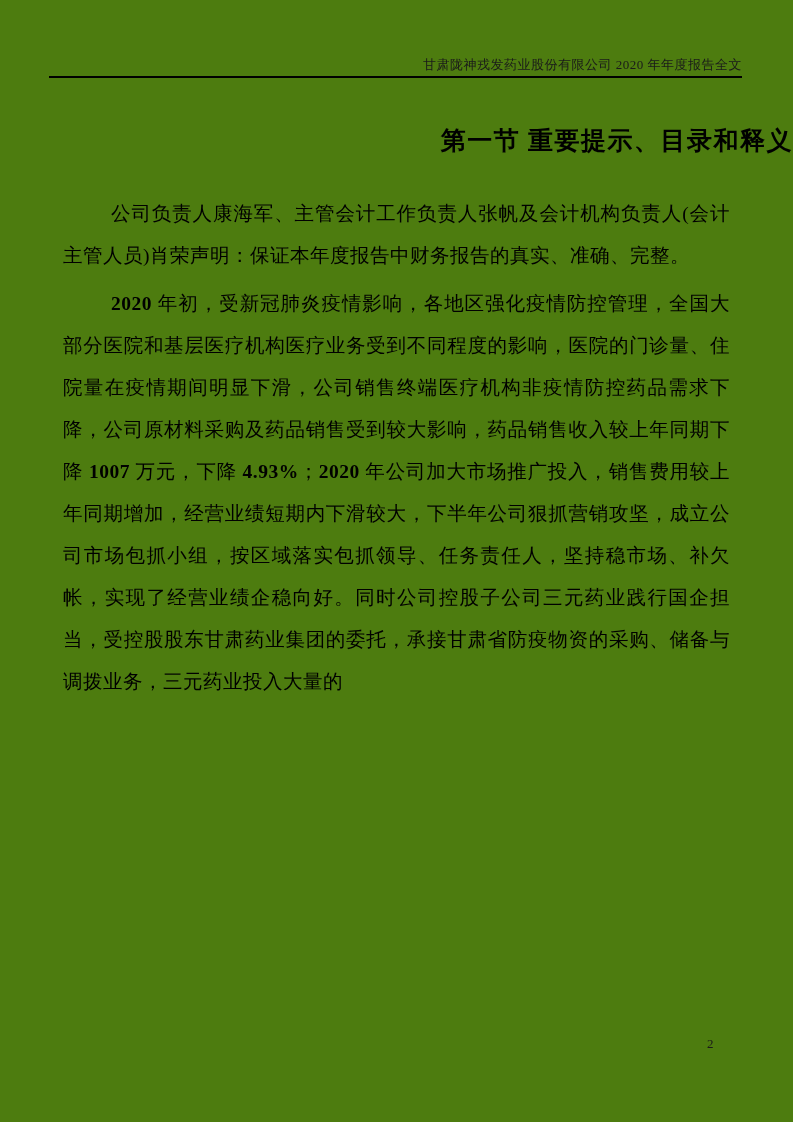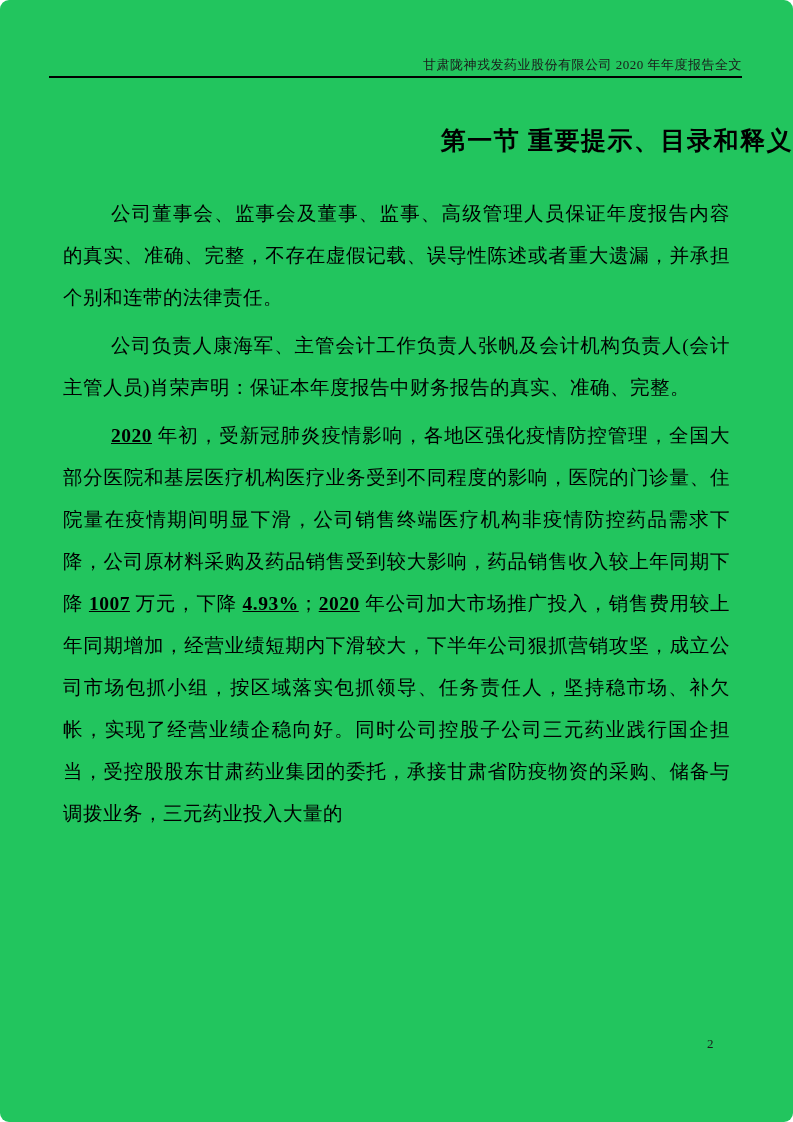--- a/index.html
+++ b/index.html
@@ -4,25 +4,24 @@
 <style>
   html, body {
     margin: 0;
     padding: 0;
     background: #ffffff;
   }
   .page {
     position: relative;
     width: 793px;
     height: 1122px;
-    background: #22c55e;
+    background: #4d7c0f;
     color: #000000;
     font-family: "Liberation Serif", "DejaVu Serif", serif;
     overflow: hidden;
-    border-radius: 9px;
   }
   .running-header {
     position: absolute;
     top: 56px;
     right: 51px;
     font-size: 13px;
     letter-spacing: 0.5px;
     color: #1a1a1a;
     white-space: nowrap;
   }
@@ -57,21 +56,20 @@
     line-height: 42px;
     text-align: justify;
     text-indent: 48px;
     letter-spacing: 0.5px;
   }
   .content p.bold {
     font-weight: bold;
   }
   .content b {
     font-weight: bold;
-    text-decoration: underline;
   }
   .page-number {
     position: absolute;
     top: 1036px;
     left: 707px;
     font-size: 13px;
     color: #1a1a1a;
   }
 </style>
 </head>
@@ -80,21 +78,20 @@
 <div class="page">
 
   <div class="running-header">甘肃陇神戎发药业股份有限公司 2020 年年度报告全文</div>
 
   <div class="header-rule"></div>
 
   <div class="section-title">第一节 重要提示、目录和释义</div>
 
   <div class="content">
 
-    <p>公司董事会、监事会及董事、监事、高级管理人员保证年度报告内容的真实、准确、完整，不存在虚假记载、误导性陈述或者重大遗漏，并承担个别和连带的法律责任。</p>
 
     <p>公司负责人康海军、主管会计工作负责人张帆及会计机构负责人(会计主管人员)肖荣声明：保证本年度报告中财务报告的真实、准确、完整。</p>
 
 
 
     <p><b>2020</b><span> 年初，受新冠肺炎疫情影响，各地区强化疫情防控管理，全国大部分医院和基层医疗机构医疗业务受到不同程度的影响，医院的门诊量、住院量在疫情期间明显下滑，公司销售终端医疗机构非疫情防控药品需求下降，公司原材料采购及药品销售受到较大影响，药品销售收入较上年同期下降 </span><b>1007</b><span> 万元，下降 </span><b>4.93%</b><span>；</span><b>2020</b><span> 年公司加大市场推广投入，销售费用较上年同期增加，经营业绩短期内下滑较大，下半年公司狠抓营销攻坚，成立公司市场包抓小组，按区域落实包抓领导、任务责任人，坚持稳市场、补欠帐，实现了经营业绩企稳向好。同时公司控股子公司三元药业践行国企担当，受控股股东甘肃药业集团的委托，承接甘肃省防疫物资的采购、储备与调拨业务，三元药业投入大量的</span></p>
 
   </div>
 
   <div class="page-number">2</div>

